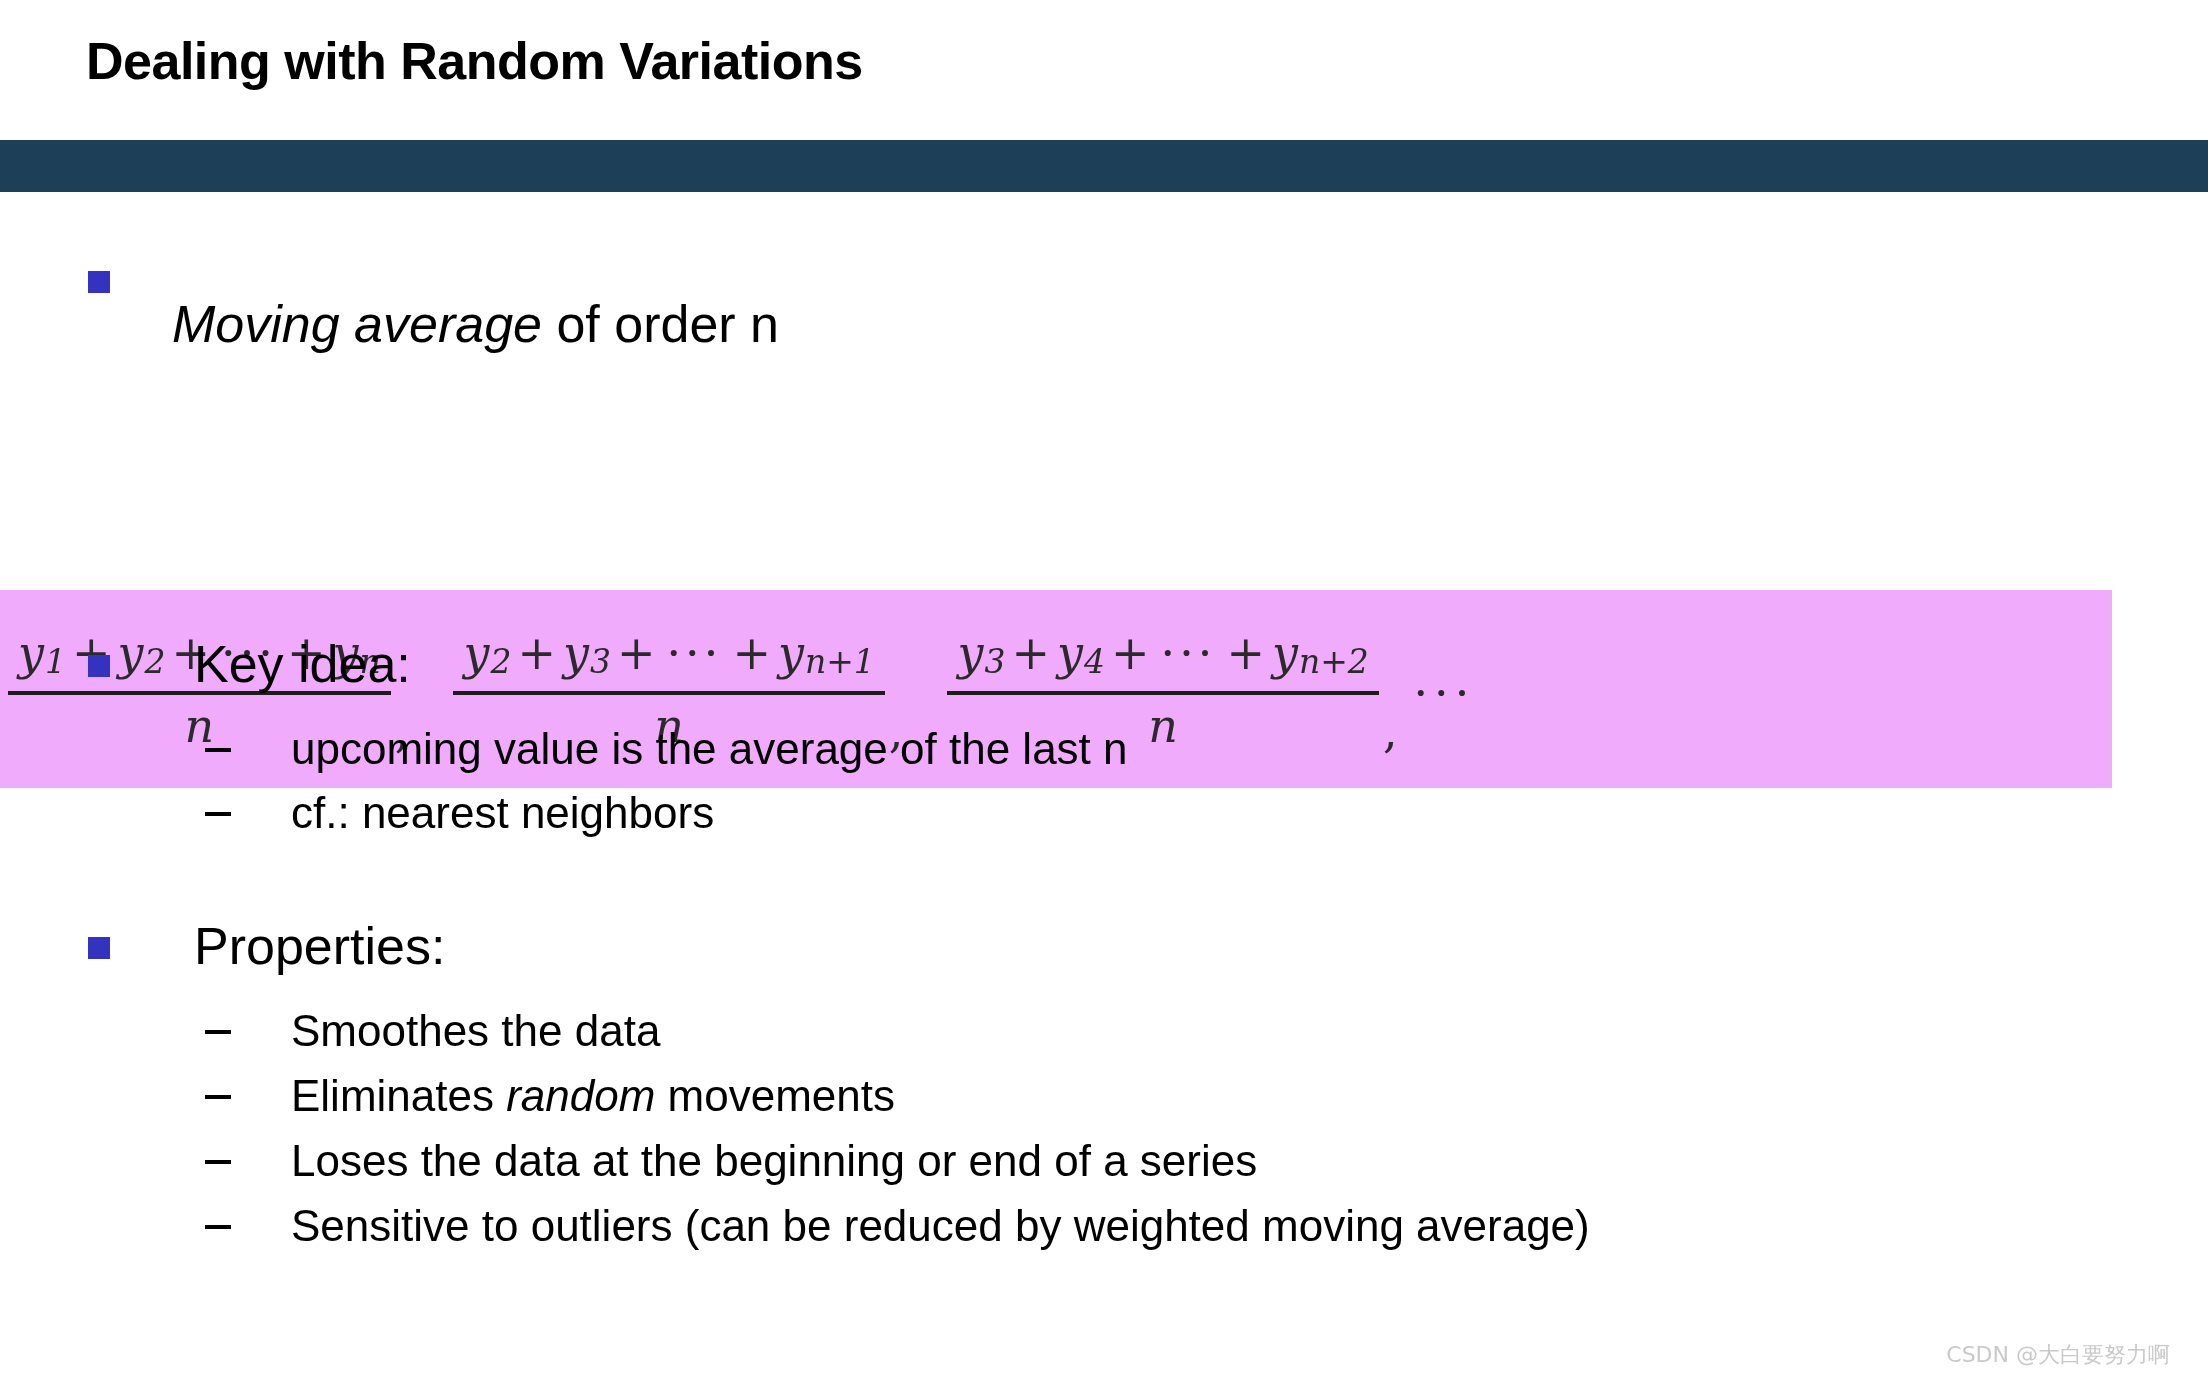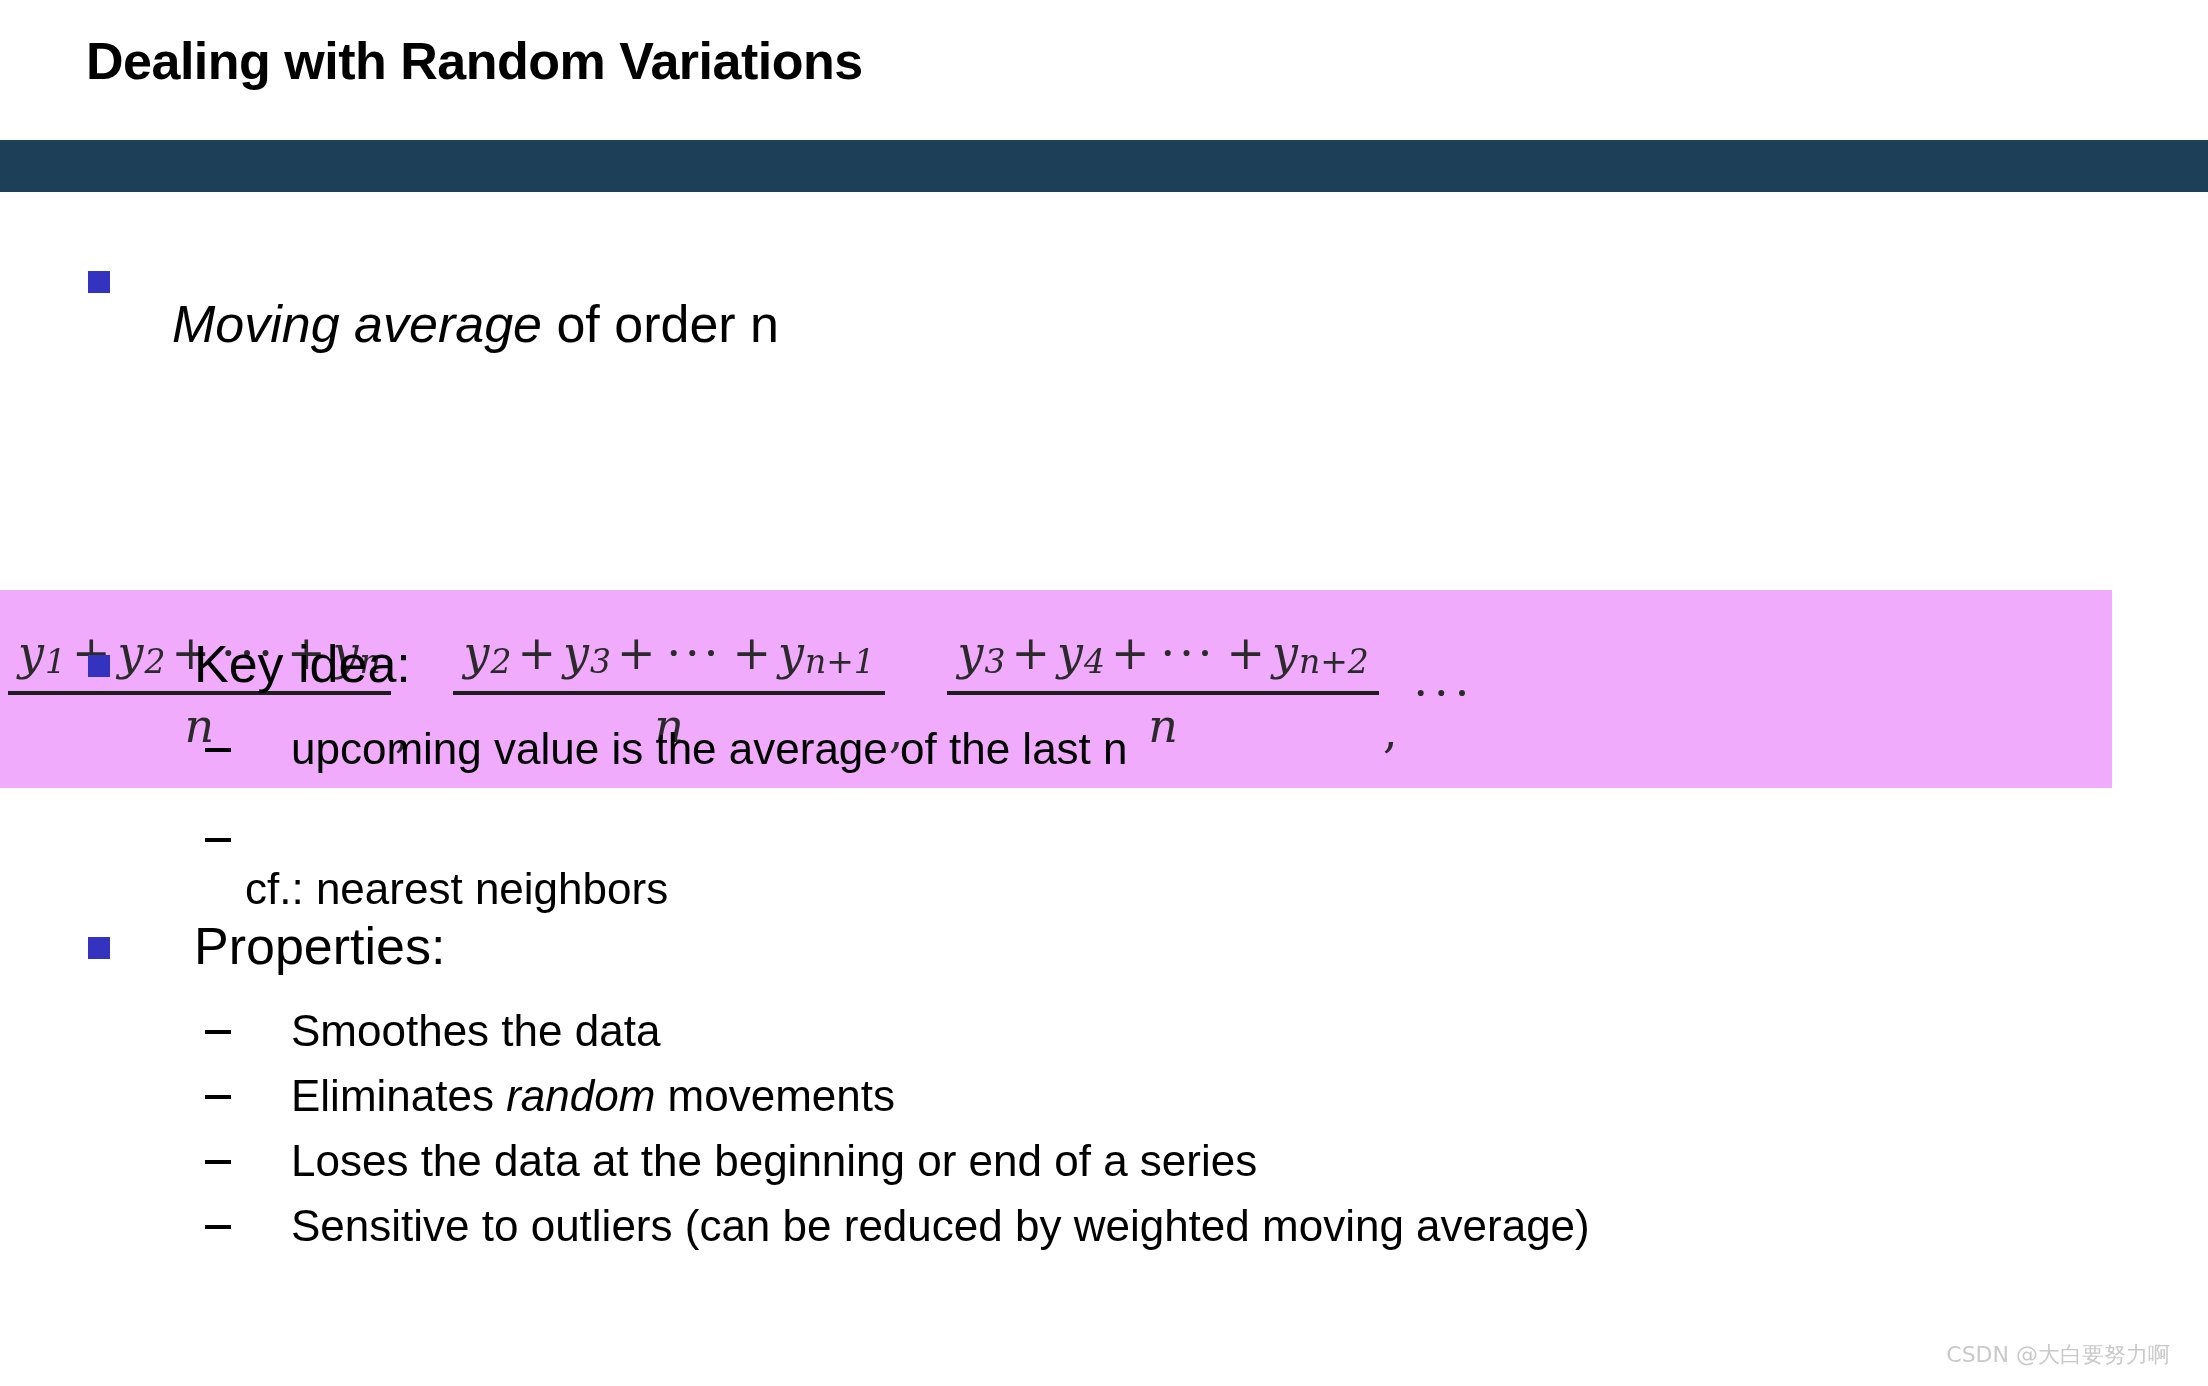--- a/index.html
+++ b/index.html
@@ -251,21 +251,21 @@
     <div class="bullet-l1" style="top:441px;">
       <span class="bullet-square"></span>
       <span class="bullet-l1-text">Key idea:</span>
     </div>
 
     <div class="bullet-l2" style="top:530px;">
       <span class="dash"></span>
       <span class="bullet-l2-text">upcoming value is the average of the last n</span>
     </div>
 
-    <div class="bullet-l2" style="top:620px;flex-direction:column;">
+    <div class="bullet-l2" style="top:594px;">
       <span class="dash"></span>
       <span class="bullet-l2-text">cf.: nearest neighbors</span>
     </div>
 
     <div class="bullet-l1" style="top:723px;">
       <span class="bullet-square"></span>
       <span class="bullet-l1-text">Properties:</span>
     </div>
 
     <div class="bullet-l2" style="top:812px;">

